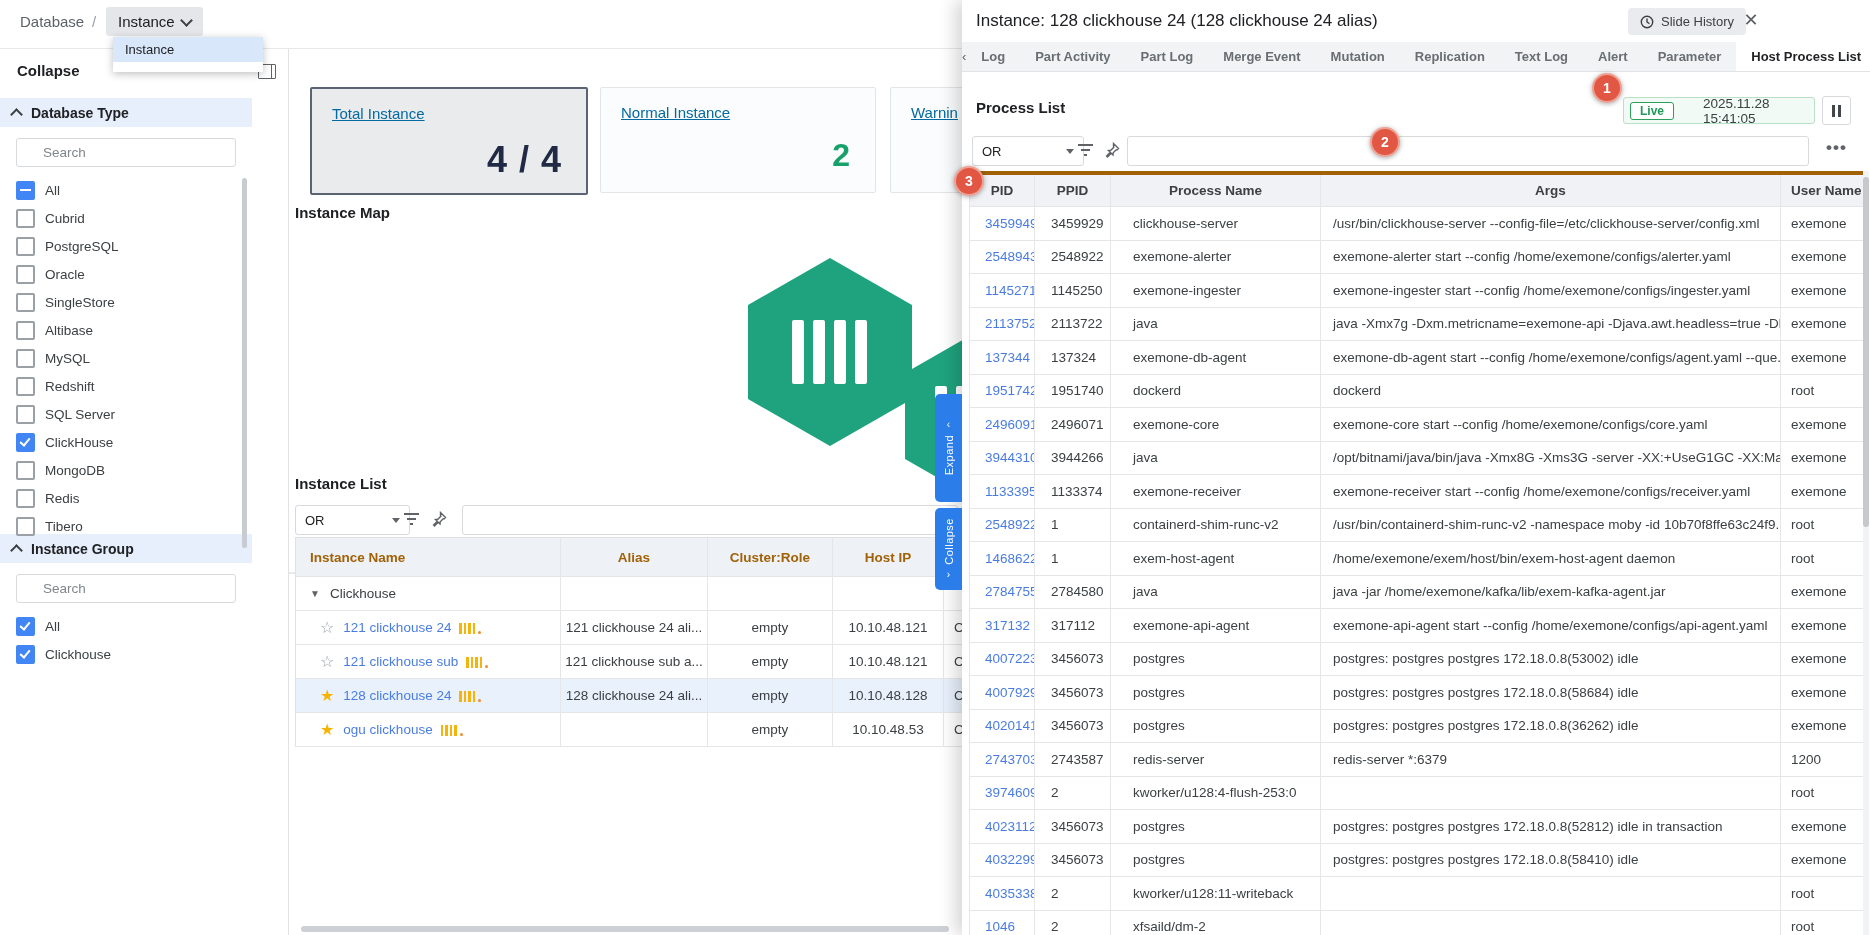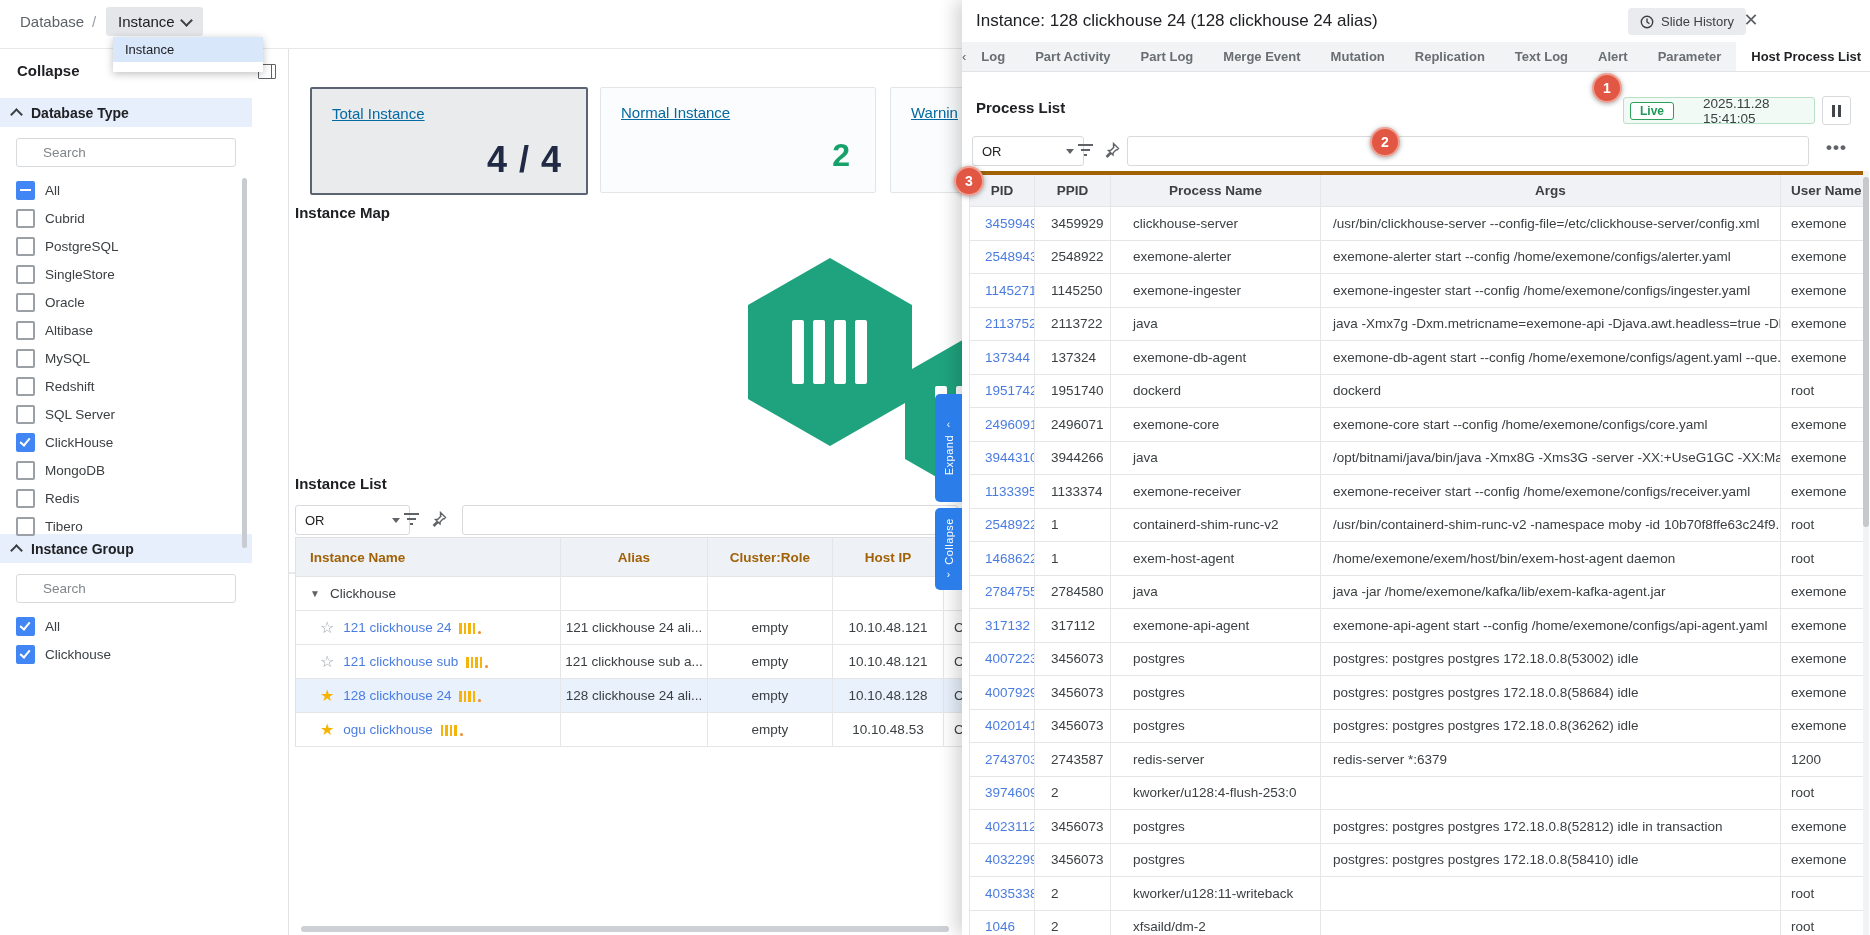--- a/index.html
+++ b/index.html
@@ -161,25 +161,25 @@
           <div class="cbrow">
             <span class="cb unchecked"></span>
             <span class="cblabel">Cubrid</span>
           </div>
           <div class="cbrow">
             <span class="cb unchecked"></span>
             <span class="cblabel">PostgreSQL</span>
           </div>
           <div class="cbrow">
             <span class="cb unchecked"></span>
+            <span class="cblabel">Oracle</span>
+          </div>
+          <div class="cbrow">
+            <span class="cb unchecked"></span>
             <span class="cblabel">SingleStore</span>
-          </div>
-          <div class="cbrow">
-            <span class="cb unchecked"></span>
-            <span class="cblabel">Oracle</span>
           </div>
           <div class="cbrow">
             <span class="cb unchecked"></span>
             <span class="cblabel">Altibase</span>
           </div>
           <div class="cbrow">
             <span class="cb unchecked"></span>
             <span class="cblabel">MySQL</span>
           </div>
           <div class="cbrow">

